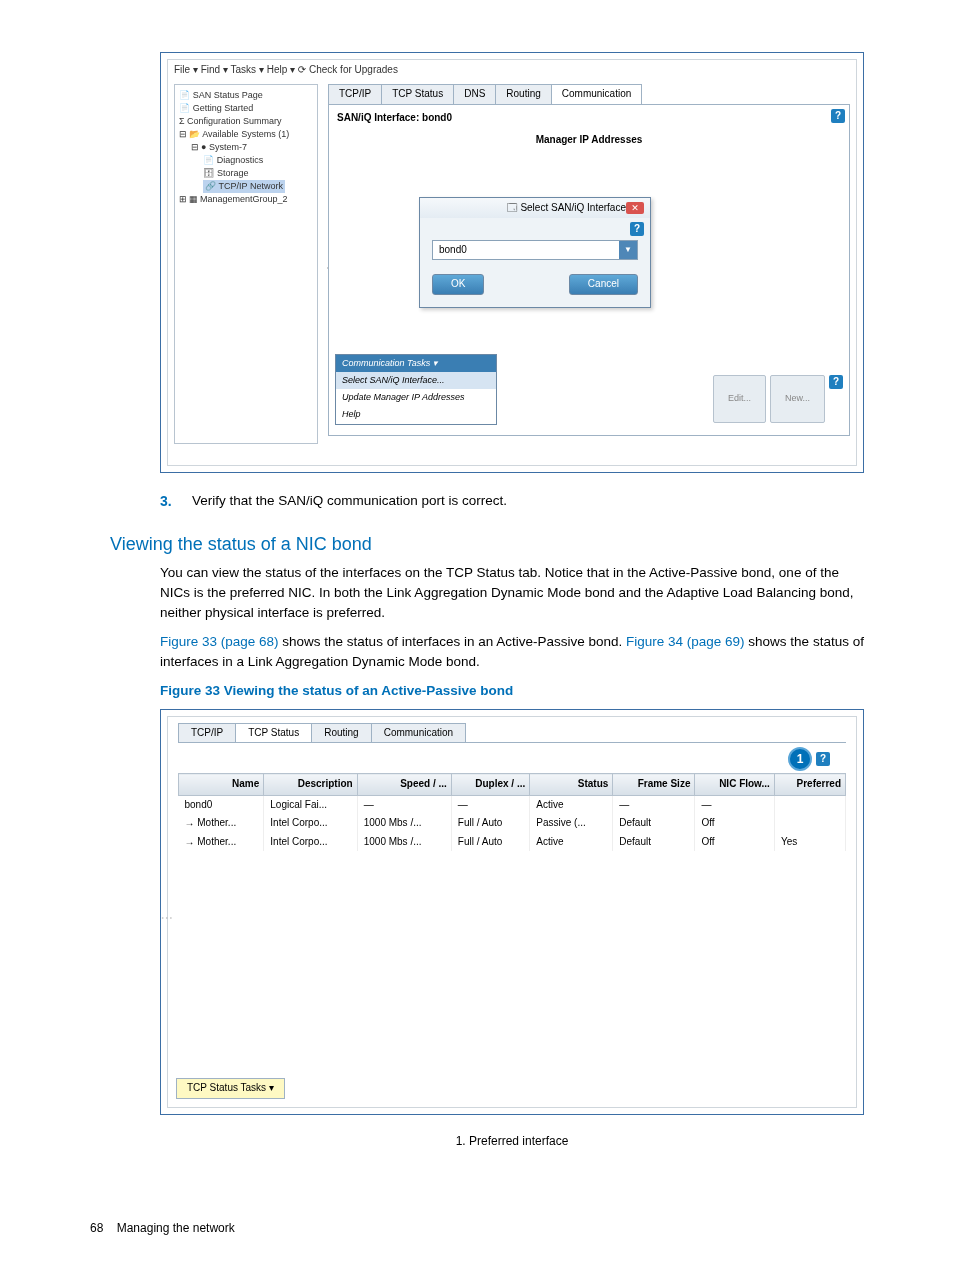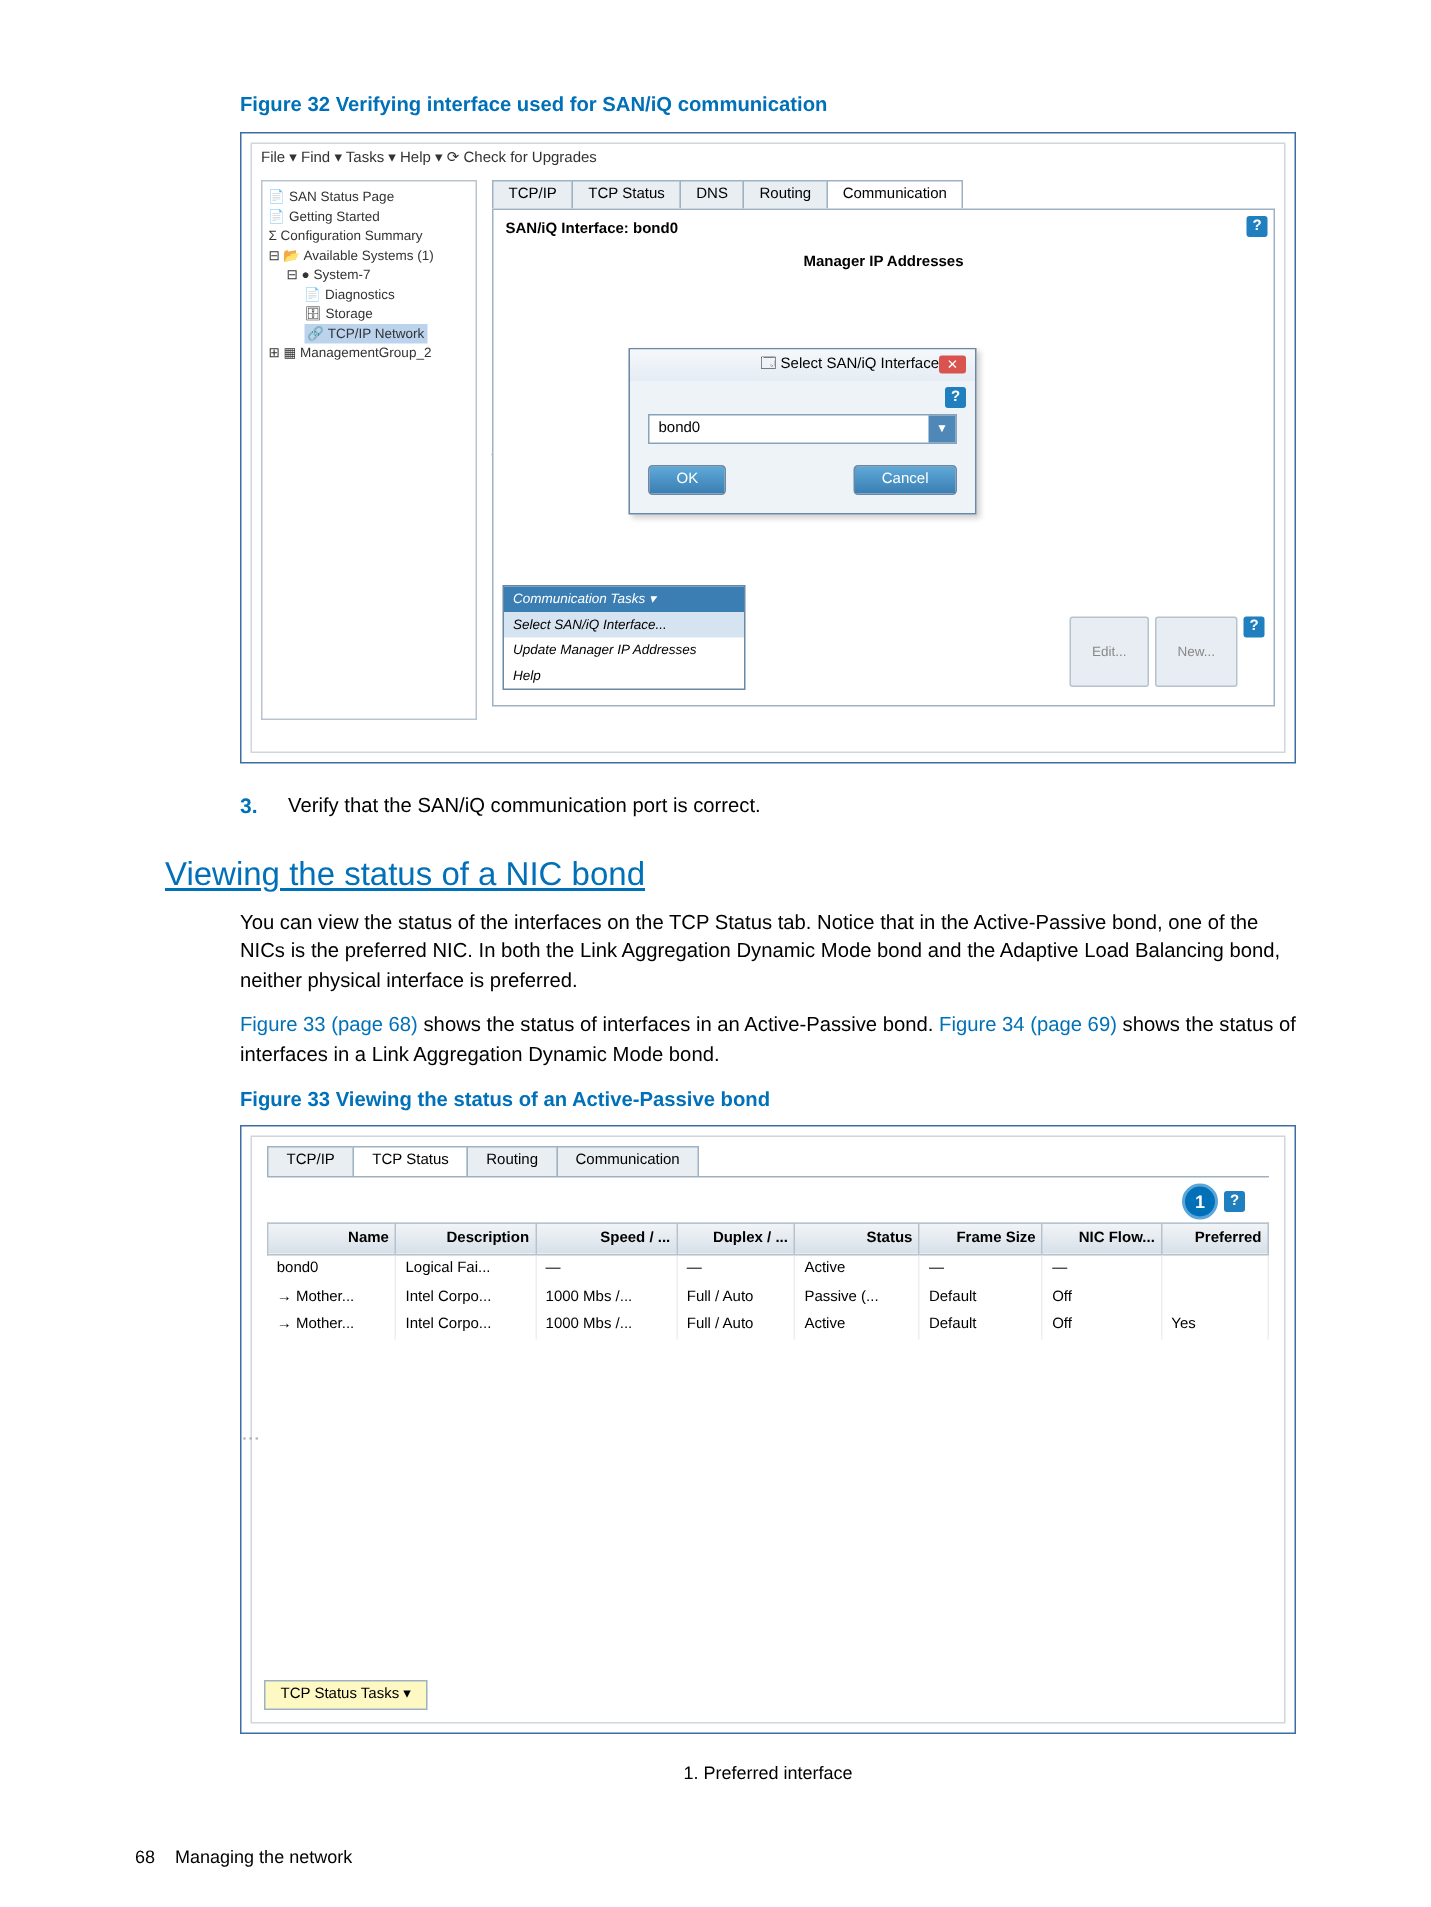--- a/index.html
+++ b/index.html
@@ -236,24 +236,23 @@
     color: #999;
     letter-spacing: -2px;
     writing-mode: vertical-rl;
   }
 
   
   .step-row { display: flex; margin: 14px 0 20px 0; }
   .step-num { color: #0070b8; font-weight: bold; width: 32px; font-size: 14px; }
   .h2 {
     color: #0070b8;
-    font-size: 22px;
+    font-size: 18px;
     font-weight: normal;
     margin: 8px 0 6px -50px;
-    text-decoration: underline;
   }
   .para { margin: 4px 0 10px 0; }
   .link { color: #0070b8; margin-top: 40px; }
 
   
   .fig33 {
     height: 390px;
   }
   .fig33 .tabs2 {
     font-size: 10px;
@@ -340,31 +339,30 @@
     writing-mode: vertical-rl;
   }
 
   .legend {
     font-size: 12px;
     margin: 16px 0 0 0;
     text-align: center;
   }
   .footer {
     position: absolute;
-    bottom: 24px;
+    bottom: 34px;
     left: 90px;
     font-size: 12px;
   }
 </style>
 </head>
 <body>
 
 <div class="page">
 
-  <div class="fig-title">Figure 32 Verifying interface used for SAN/iQ communication</div>
 
   <div class="shot">
     <div class="shot-inner fig32">
       <div class="menubar">File ▾    Find ▾    Tasks ▾    Help ▾    ⟳  Check for Upgrades</div>
 
       <div class="tree-pane">
         <div class="item">📄 <span>SAN Status Page</span></div>
         <div class="item">📄 <span>Getting Started</span></div>
         <div class="item">Σ <span>Configuration Summary</span></div>
         <div class="item">⊟ 📂 <span>Available Systems (1)</span></div>

